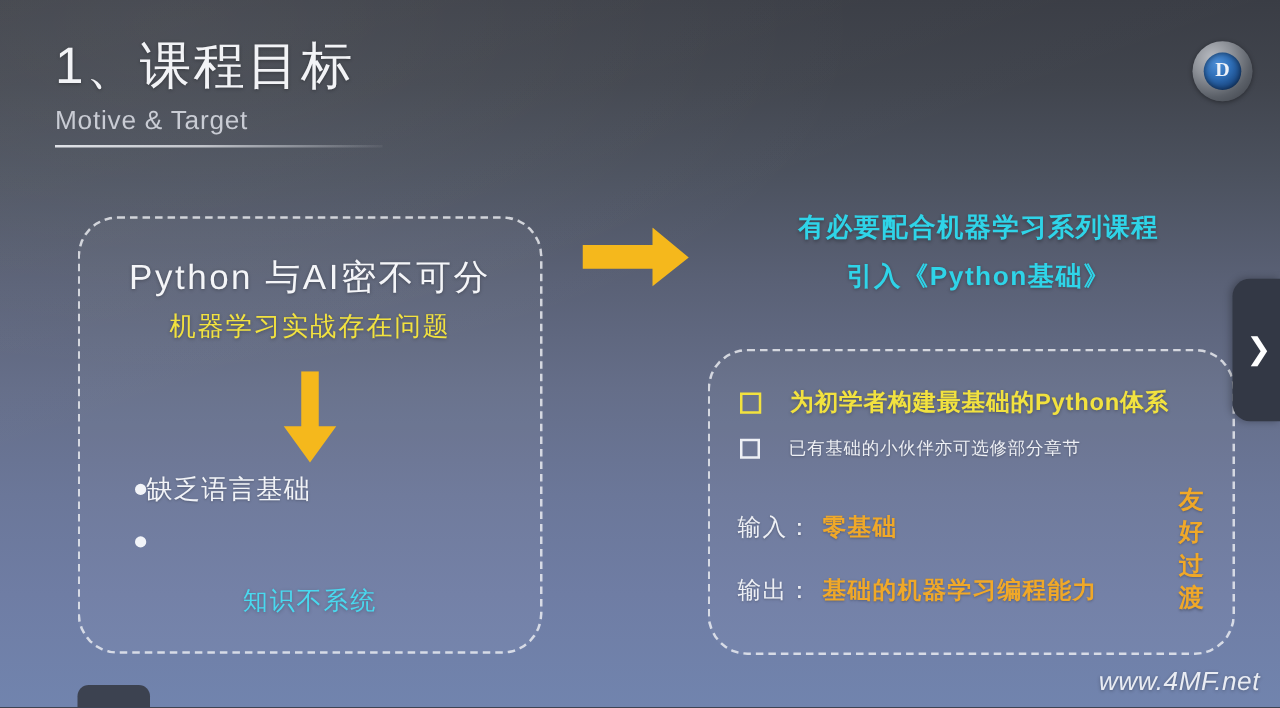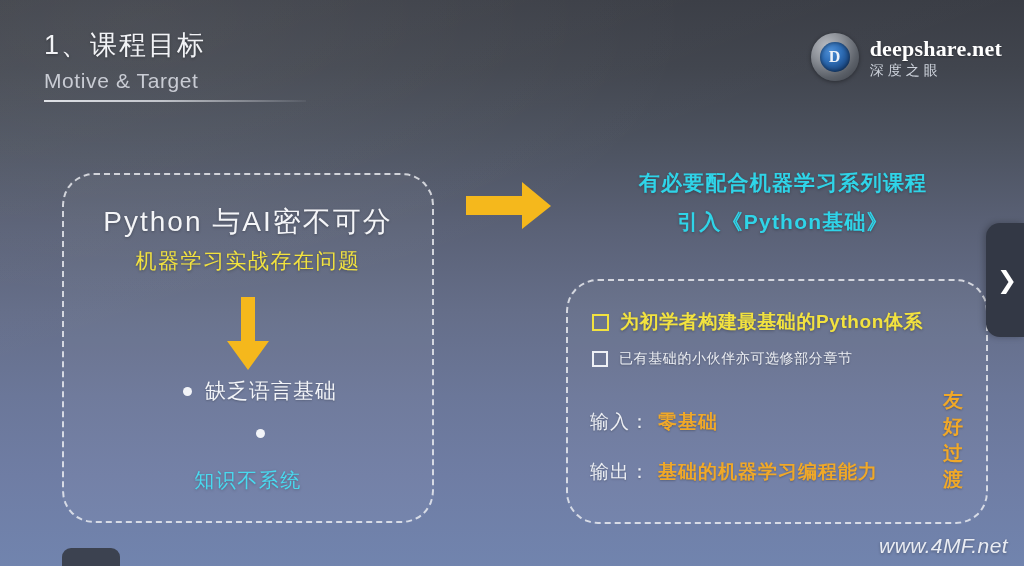--- a/index.html
+++ b/index.html
@@ -36,21 +36,21 @@
 
   
   .header {
     position: absolute;
     left: 44px;
     top: 30px;
     width: 420px;
   }
   .title-main {
     color: #f2f3f6;
-    font-size: 27px;
+    font-size: 41px;
     line-height: 1.12;
     letter-spacing: 2px;
     font-weight: 400;
     white-space: nowrap;
     text-shadow: 0 1px 3px rgba(0,0,0,0.30);
   }
   .title-sub {
     margin-top: 9px;
     color: #c9ccd4;
     font-size: 21px;
@@ -159,23 +159,22 @@
   }
   .bullets {
     position: absolute;
     left: 44px;
     top: 202px;
     right: 20px;
   }
   .bullet-row {
     display: flex;
     align-items: center;
-    gap: 13px;
+    gap: 0;
     margin-bottom: 24px;
-    justify-content: center;
   }
   .bullet-dot {
     width: 9px;
     height: 9px;
     border-radius: 50%;
     background: #f2f4f8;
     flex: none;
   }
   .bullet-text {
     color: #f2f4f8;
@@ -217,21 +216,21 @@
     line-height: 1;
     text-shadow: 0 1px 3px rgba(0,0,0,0.30);
   }
   .rh-line + .rh-line { margin-top: 18px; }
 
   
   .rp-item {
     position: absolute;
     display: flex;
     align-items: center;
-    gap: 11px;
+    gap: 23px;
   }
   #rp-item1 { left: 24px; top: 28px; }
   #rp-item2 { left: 24px; top: 69px; }
   .chk {
     width: 13px;
     height: 13px;
     border: 2px solid #f2e23f;
     flex: none;
   }
   .chk.white { border-color: #eef0f5; width: 12px; height: 12px; }
@@ -334,24 +333,20 @@
     <div class="title-main">1、课程目标</div>
     <div class="title-sub">Motive &amp; Target</div>
     <div class="title-rule"></div>
   </div>
 
   <div class="logo">
     <div class="logo-mark">
       <div class="logo-mark-inner">
         <span>D</span>
       </div>
-    </div>
-    <div>
-      <div class="logo-text-main">deepshare.net</div>
-      <div class="logo-text-sub">深度之眼</div>
     </div>
   </div>
 
   <div class="panel" id="panel-left">
     <div class="lp-line1">Python 与AI密不可分</div>
     <div class="lp-line2">机器学习实战存在问题</div>
 
     <div class="down-arrow">
       <svg width="44" height="74" viewBox="0 0 44 74" aria-hidden="true">
         <polygon points="15,0 29,0 29,44 43,44 22,73 1,44 15,44" fill="#f5b81c"></polygon>

